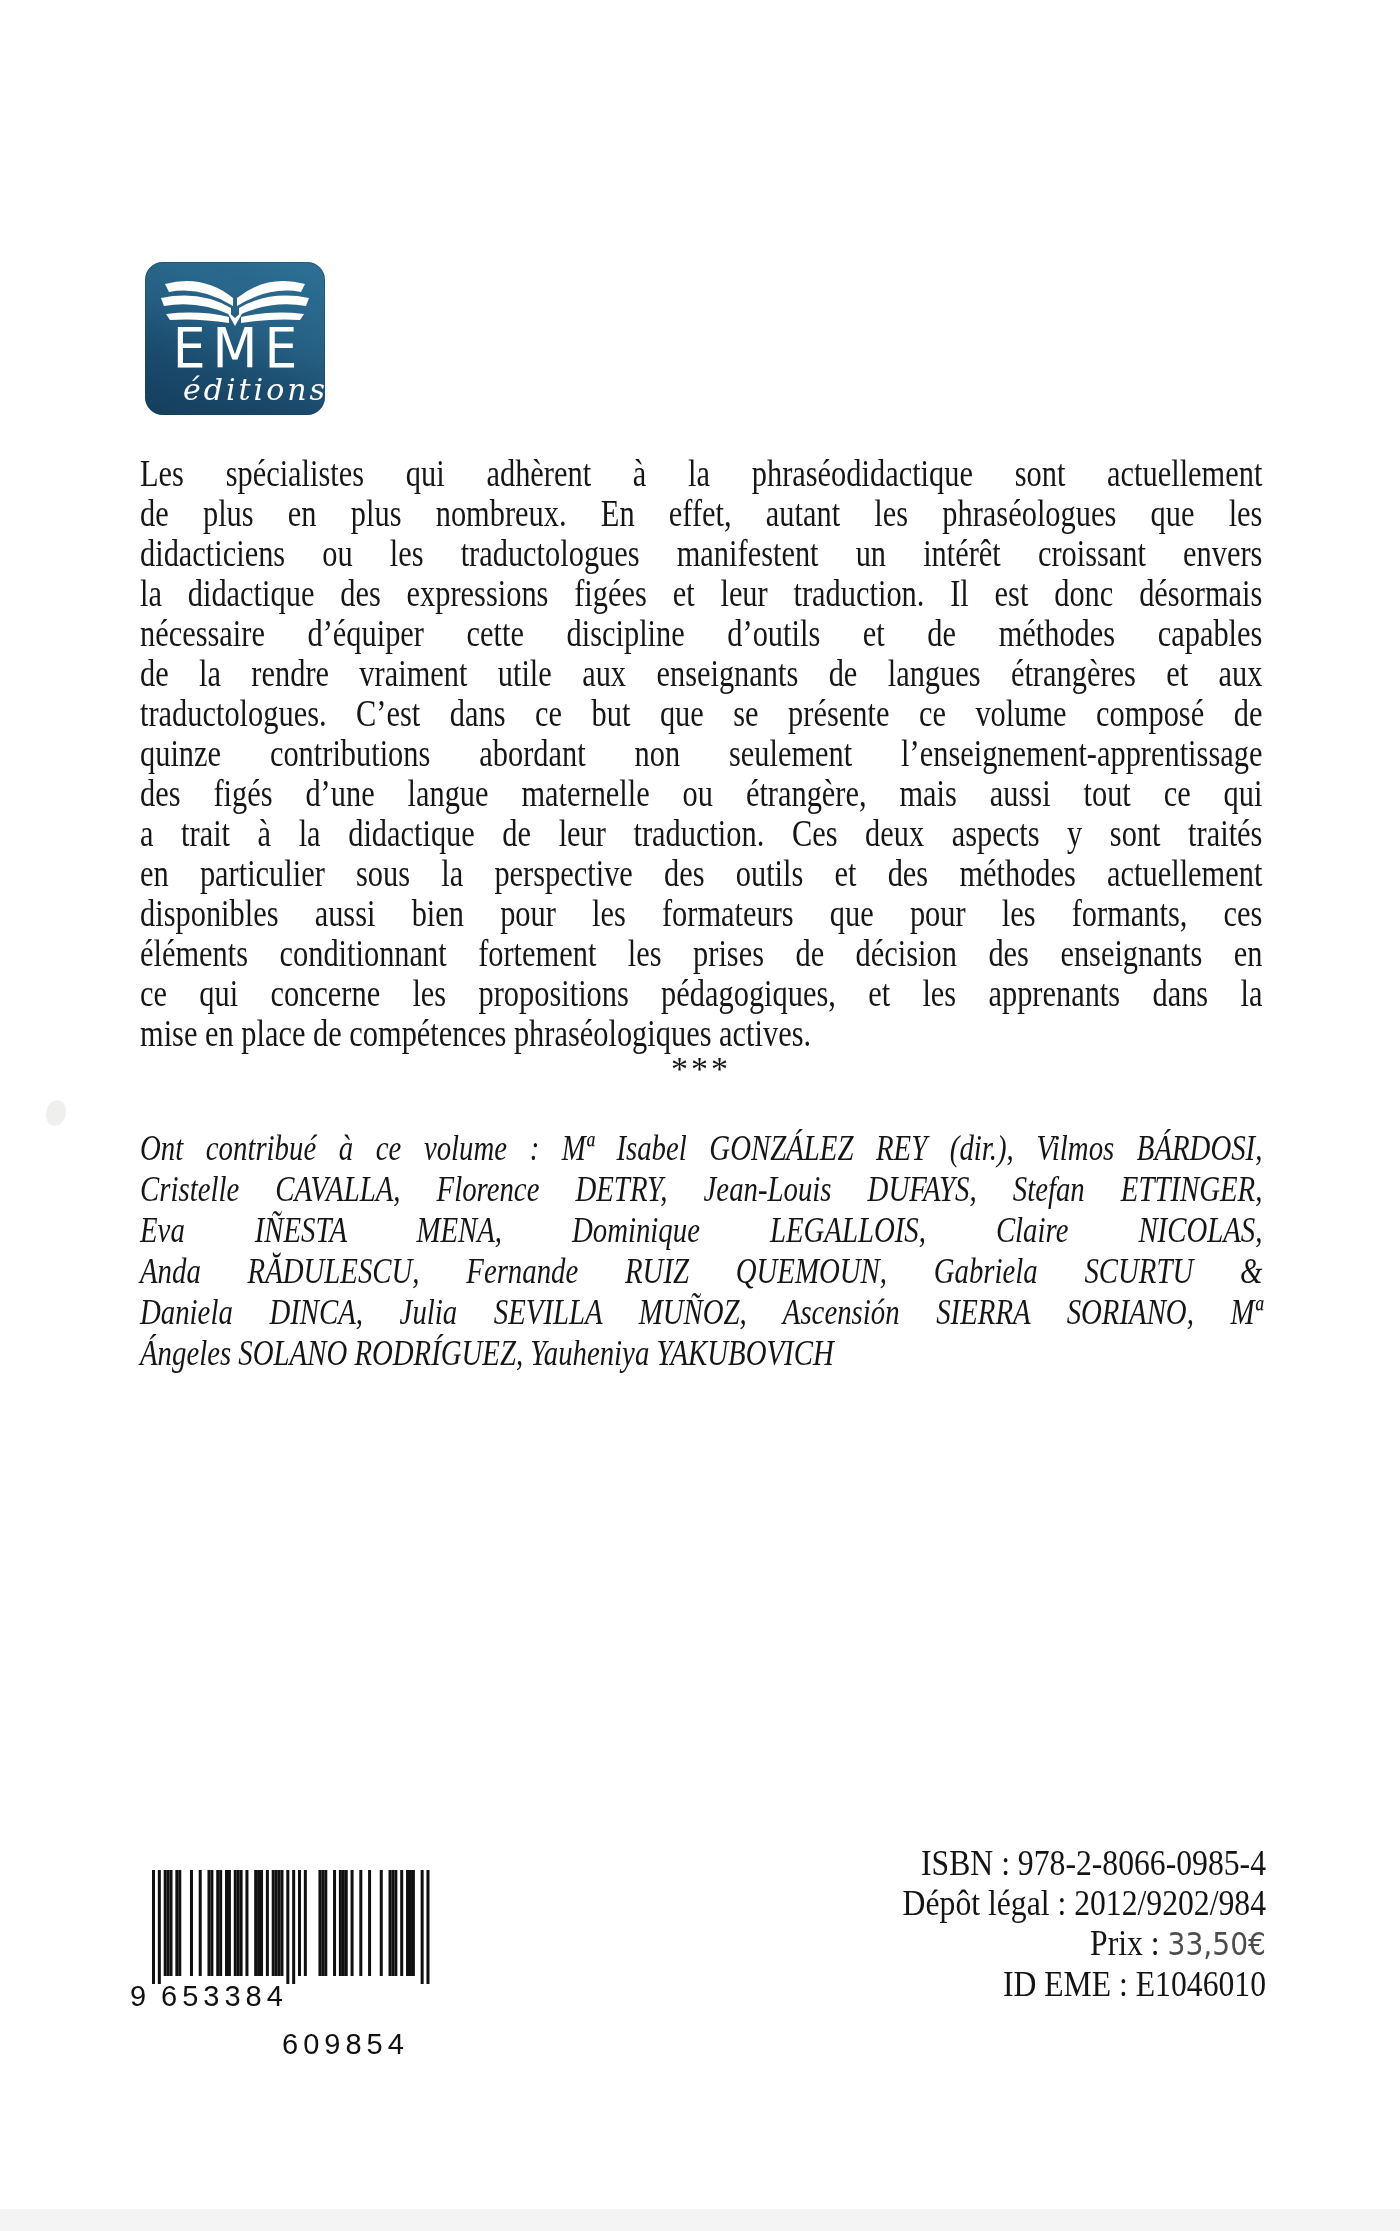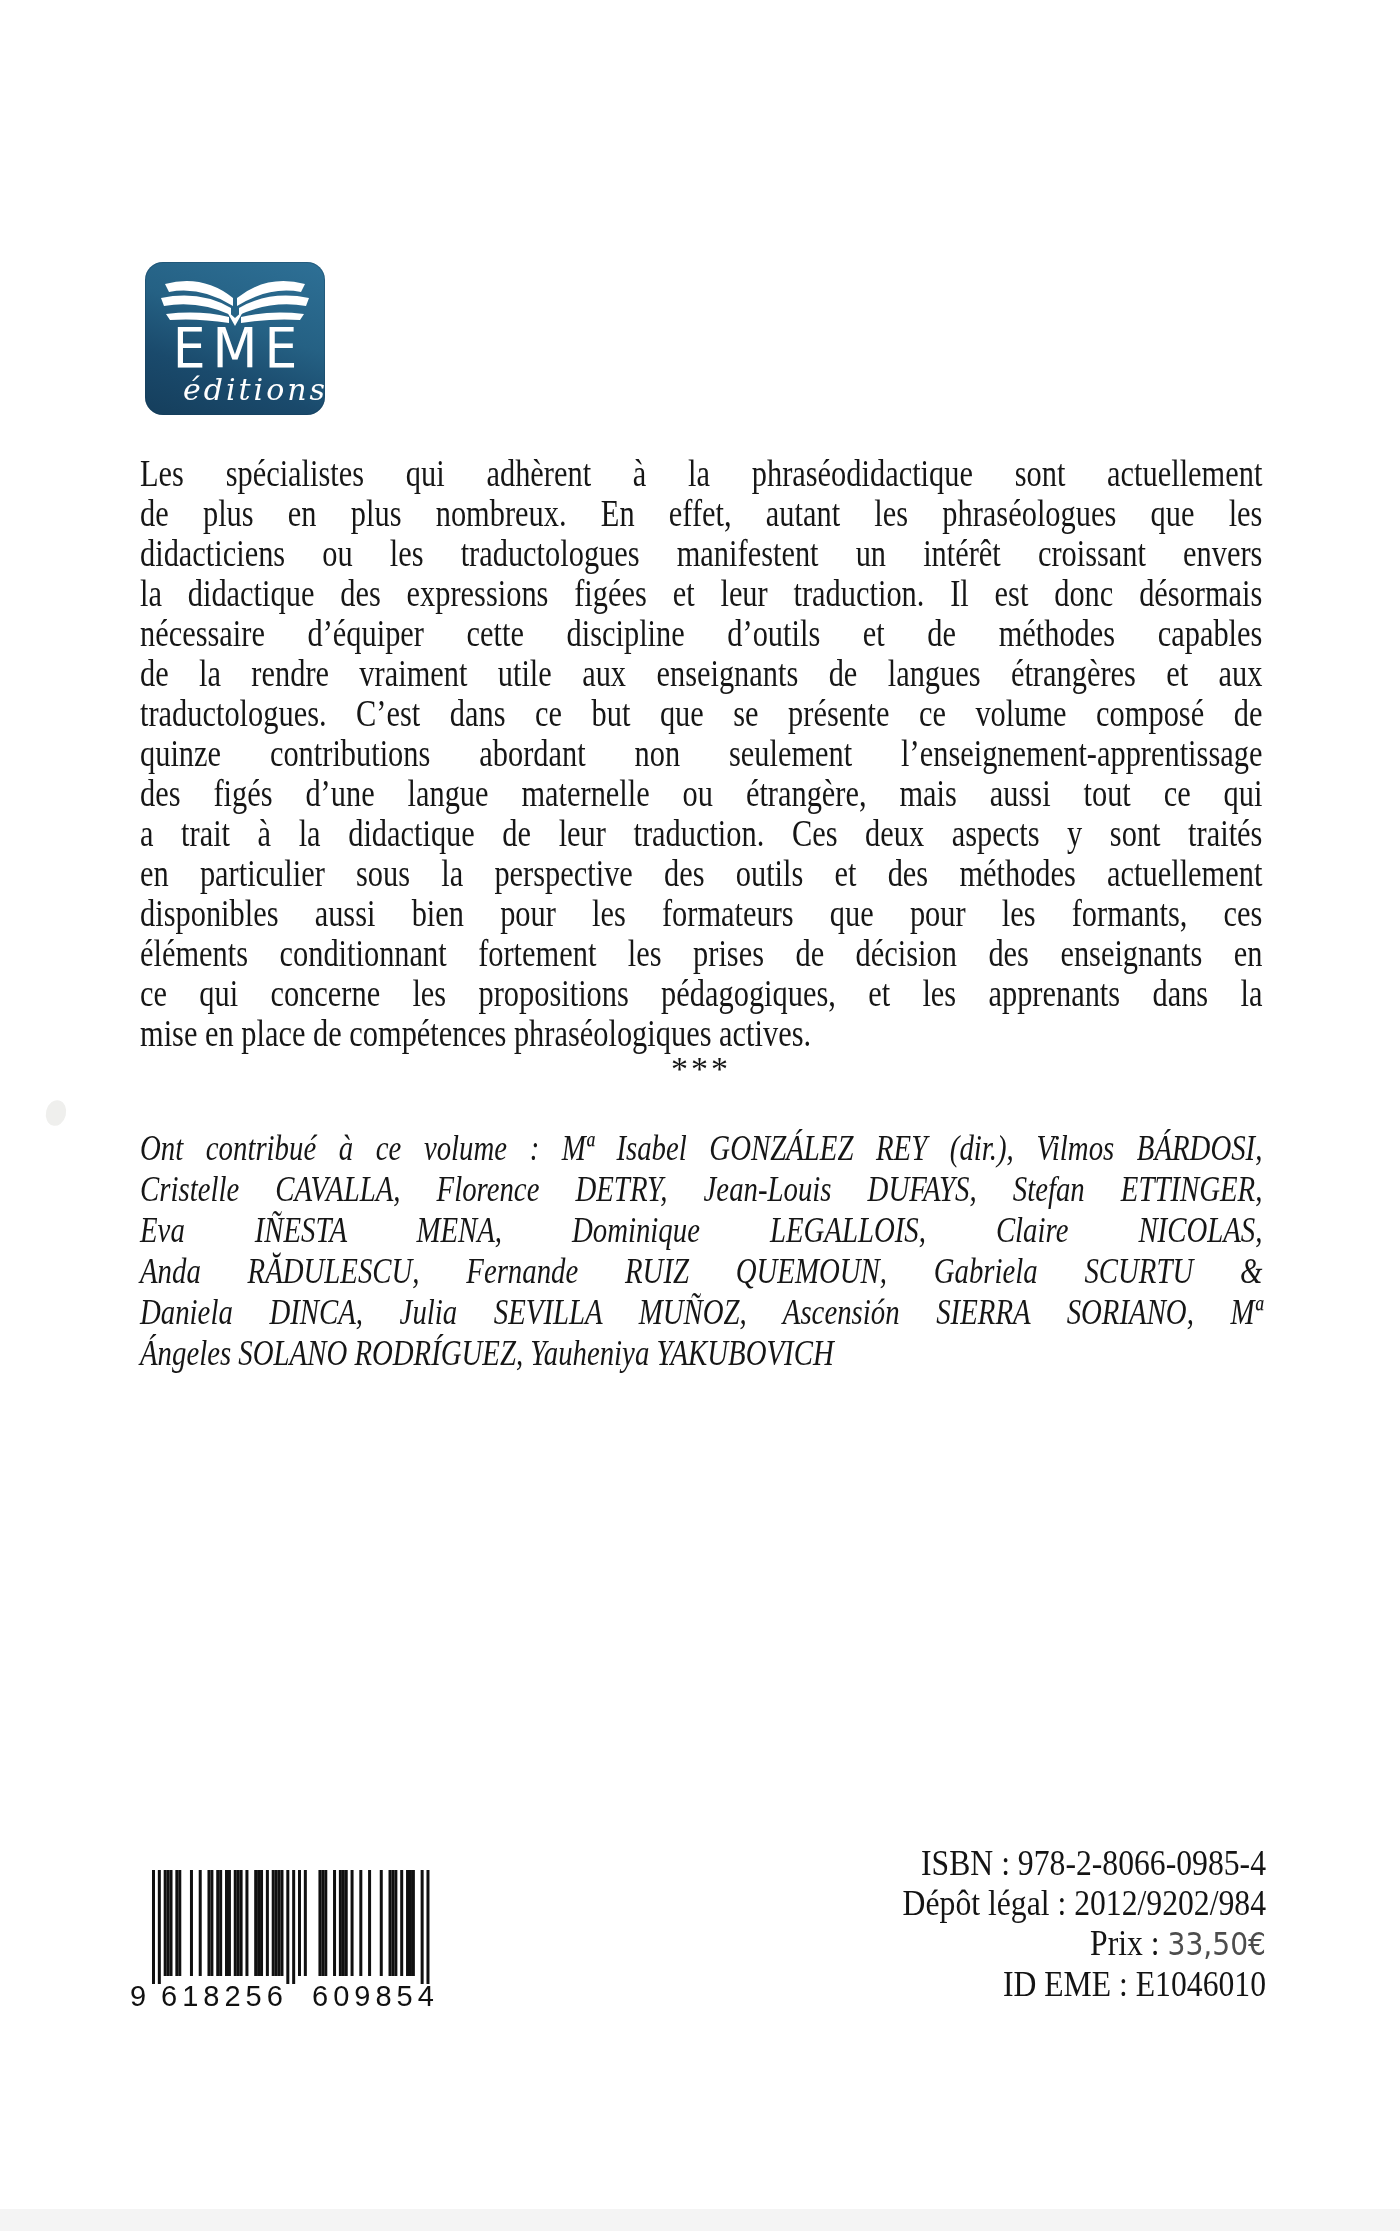--- a/index.html
+++ b/index.html
@@ -48,21 +48,21 @@
   }
   .contributors .jline{height:41px;}
   
   .barcode{position:absolute;left:128px;top:1862px;width:320px;height:155px;}
   .bc-digit{
     position:absolute;top:118px;
     font-family:"Liberation Sans",sans-serif;font-size:29px;color:#111;
   }
   .bc-d0{left:2px;}
   .bc-g1{left:33px;width:122px;text-align:center;letter-spacing:5px;}
-  .bc-g2{left:184px;width:122px;text-align:left;letter-spacing:5px;}
+  .bc-g2{left:154px;width:122px;text-align:left;letter-spacing:5px;margin-top:48px;}
   
   .pubinfo{
     position:absolute;right:134px;top:1843px;width:620px;text-align:right;
     font-size:36px;line-height:40px;
     transform:scaleX(0.88);transform-origin:100% 0;color:#141414;
   }
   .price-value{
     font-family:"DejaVu Sans",sans-serif;font-size:32px;color:#4d4d4d;
   }
   
@@ -174,21 +174,21 @@
         <rect x="263.44" y="8" width="3" height="106" fill="#101010"></rect>
         <rect x="266.36" y="8" width="3" height="106" fill="#101010"></rect>
         <rect x="272.20" y="8" width="3" height="106" fill="#101010"></rect>
         <rect x="278.04" y="8" width="3" height="106" fill="#101010"></rect>
         <rect x="280.96" y="8" width="3" height="106" fill="#101010"></rect>
         <rect x="283.88" y="8" width="3" height="106" fill="#101010"></rect>
         <rect x="292.64" y="8" width="3" height="114" fill="#101010"></rect>
         <rect x="298.48" y="8" width="3" height="114" fill="#101010"></rect>
       </svg>
     <span class="bc-digit bc-d0">9</span>
-    <span class="bc-digit bc-g1">618256</span>
+    <span class="bc-digit bc-g1">653384</span>
     <span class="bc-digit bc-g2">609854</span>
   </div>
 
   <div class="pubinfo">
     <div>ISBN : 978-2-8066-0985-4</div>
     <div>Dépôt légal : 2012/9202/984</div>
     <div><span>Prix :</span> <span class="price-value">33,50€</span></div>
     <div>ID EME : E1046010</div>
   </div>
 

